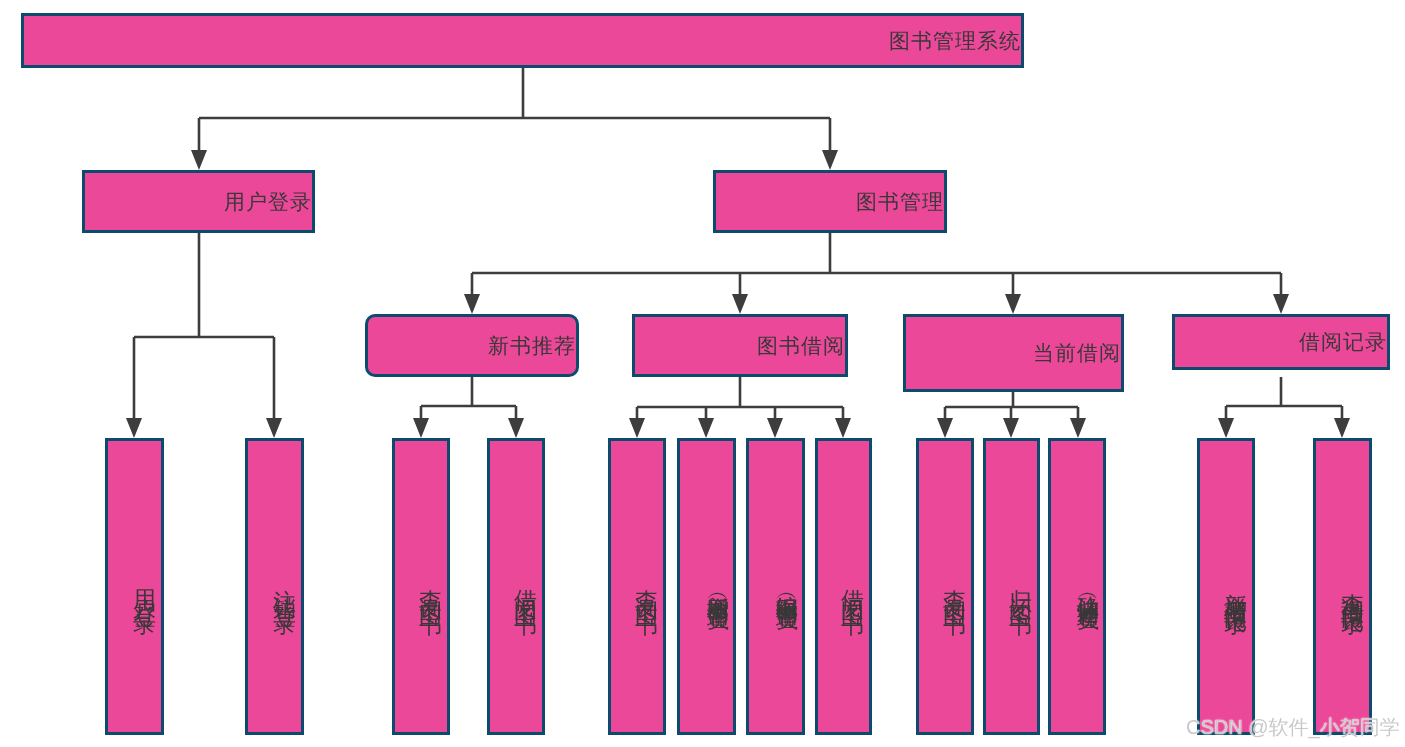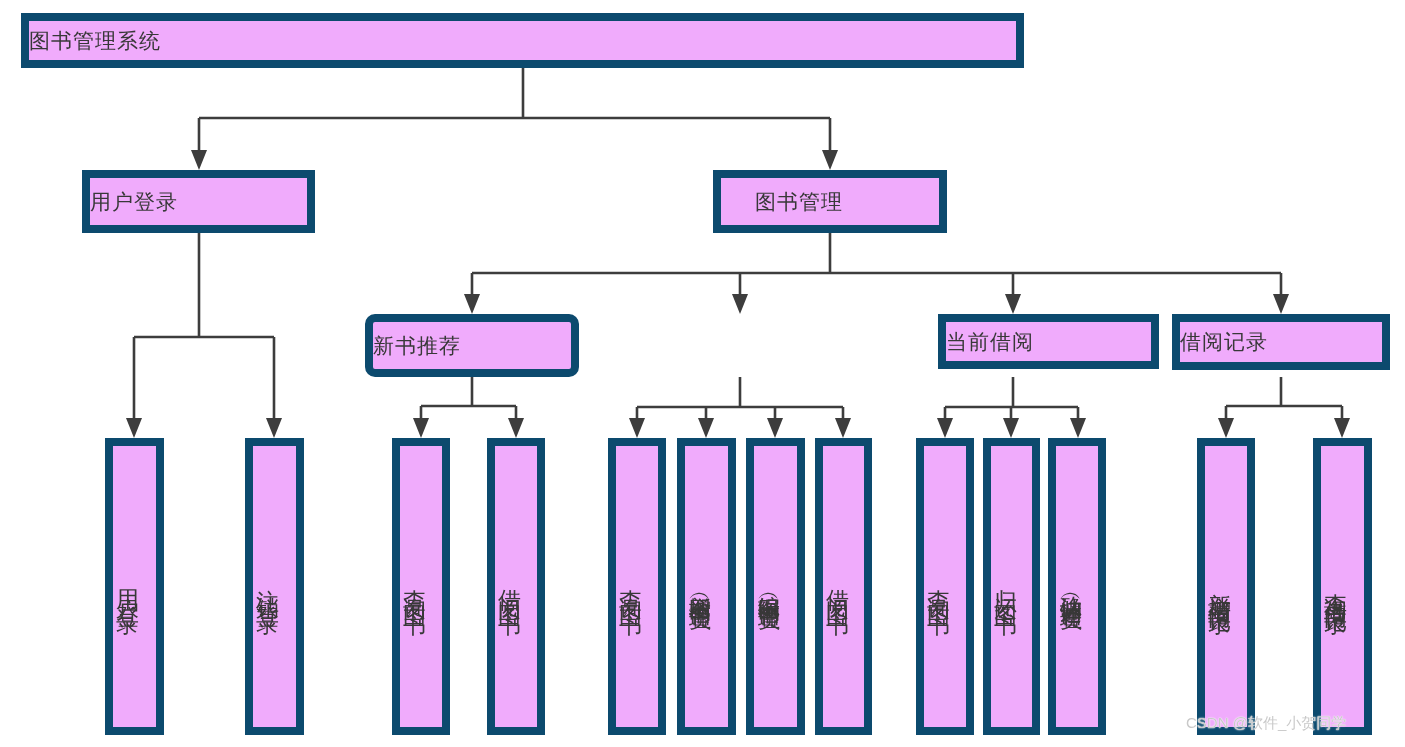--- a/index.html
+++ b/index.html
@@ -20,25 +20,25 @@
   }
   .connectors {
     position: absolute;
     left: 0;
     top: 0;
     z-index: 1;
   }
   .node {
     position: absolute;
     box-sizing: border-box;
-    background: #f0abfc;
-    border: 8px solid #0c4a6e;
+    background: #ec4899;
+    border: 3px solid #0c4a6e;
     display: flex;
     align-items: center;
-    justify-content: flex-start;
+    justify-content: flex-end;
     z-index: 2;
   }
   .hbox span {
     font-size: 21px;
     letter-spacing: 1px;
     color: #383838;
     white-space: nowrap;
   }
   .vbox span {
     writing-mode: vertical-rl;
@@ -54,21 +54,21 @@
   }
   .vbox.long span {
     font-size: 22px;
     letter-spacing: 2px;
   }
   .watermark {
     position: absolute;
     left: 1186px;
     top: 714px;
     z-index: 3;
-    font-size: 15px;
+    font-size: 20px;
     color: #c9c9c9;
     text-shadow: 0 0 2px #ffffff, 0 0 1px #ffffff;
     white-space: nowrap;
   }
 </style>
 </head>
 <body>
 
 <div class="canvas">
 
@@ -137,21 +137,24 @@
   <div class="node hbox" style="left:82px; top:170px; width:233px; height:63px;">
     <span>用户登录</span>
   </div>
   <div class="node hbox" style="left:713px; top:170px; width:234px; height:63px;padding-left:34px;">
     <span>图书管理</span>
   </div>
 
   <div class="node hbox" style="left:365px; top:314px; width:214px; height:63px;border-radius:10px;">
     <span>新书推荐</span>
   </div>
-  <div class="node hbox" style="left:938px; top:314px; width:221px; height:55px;">
+  <div class="node hbox" style="left:632px; top:314px; width:216px; height:63px;">
+    <span>图书借阅</span>
+  </div>
+  <div class="node hbox" style="left:903px; top:314px; width:221px; height:78px;">
     <span>当前借阅</span>
   </div>
   <div class="node hbox" style="left:1172px; top:314px; width:218px; height:56px;">
     <span>借阅记录</span>
   </div>
 
   <div class="node vbox" style="left:105px; top:438px; width:59px; height:297px;">
     <span>用户登录</span>
   </div>
   <div class="node vbox" style="left:245px; top:438px; width:59px; height:297px;">

